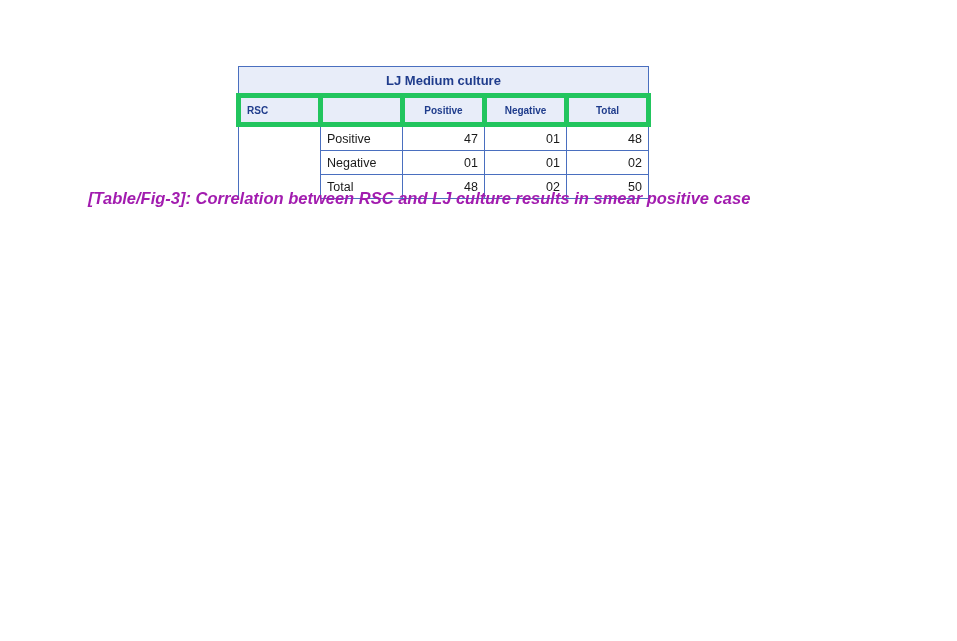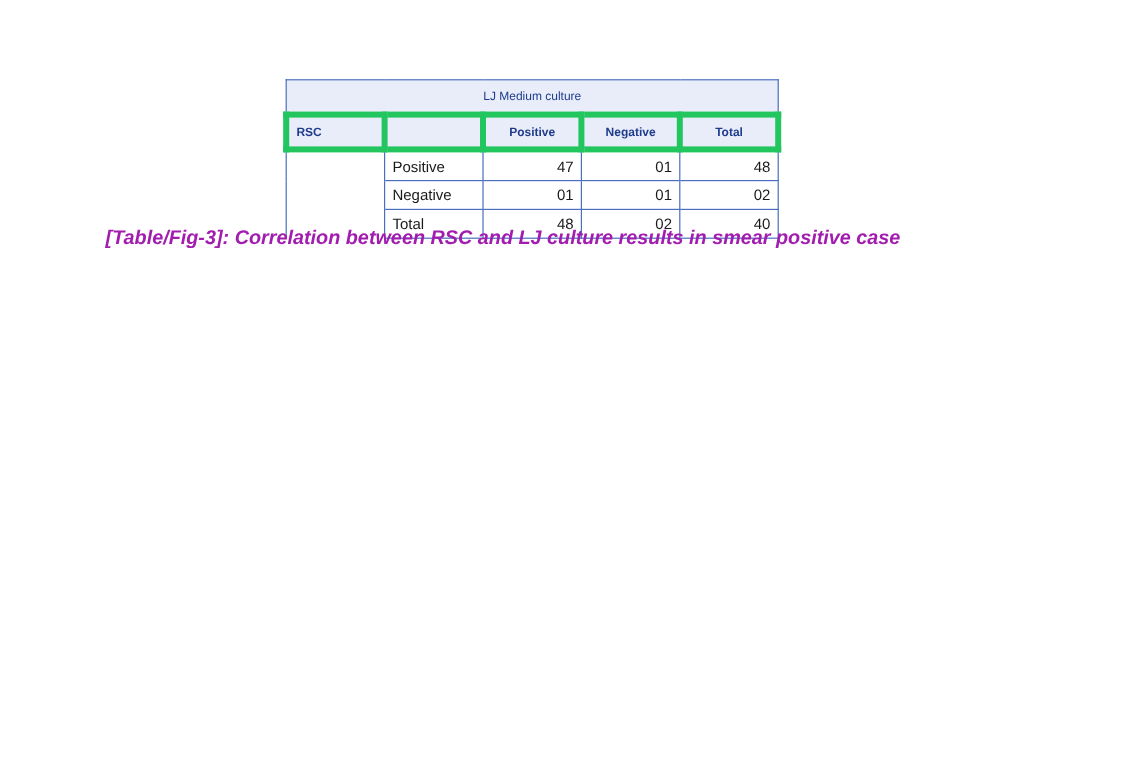--- a/index.html
+++ b/index.html
@@ -31,22 +31,22 @@
   table.data-table col.c0 { width: 82px; }
   table.data-table col.c1 { width: 82px; }
   table.data-table col.c2 { width: 82px; }
   table.data-table col.c3 { width: 82px; }
   table.data-table col.c4 { width: 82px; }
 
   .span-header td {
     border: 1px solid #4a6fbf;
     background: #e8edf9;
     color: #1f3c8c;
-    font-size: 10px;
-    font-weight: normal;
+    font-size: 13px;
+    font-weight: bold;
     text-align: center;
     height: 26px;
     padding: 0;
   }
 
   .col-header td {
     border: 5px solid #22c55e;
     background: #e8edf9;
     color: #1f3c8c;
     font-size: 10px;
@@ -128,19 +128,19 @@
         <td class="rowstub">Negative</td>
         <td>01</td>
         <td>01</td>
         <td>02</td>
       </tr>
       <tr class="body-row">
         <td class="blankcell"></td>
         <td class="rowstub">Total</td>
         <td>48</td>
         <td>02</td>
-        <td>40</td>
+        <td>50</td>
       </tr>
     </tbody>
   </table>
 </div>
 
 <div class="caption">[Table/Fig-3]: Correlation between RSC and LJ culture results in smear positive case</div>
 
 </body></html>

